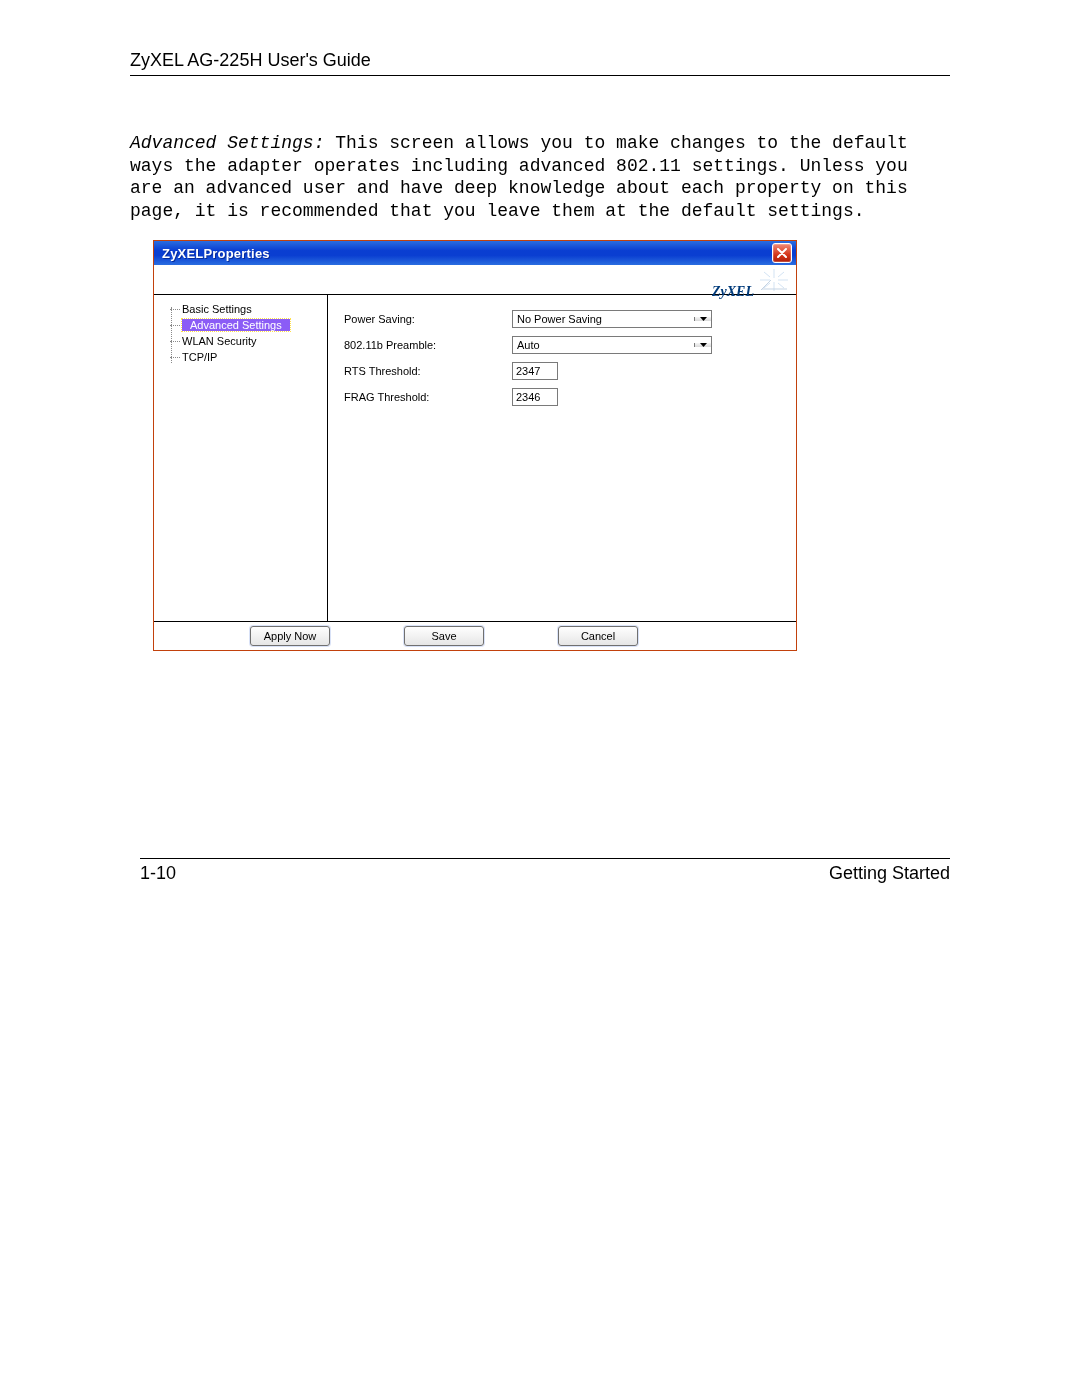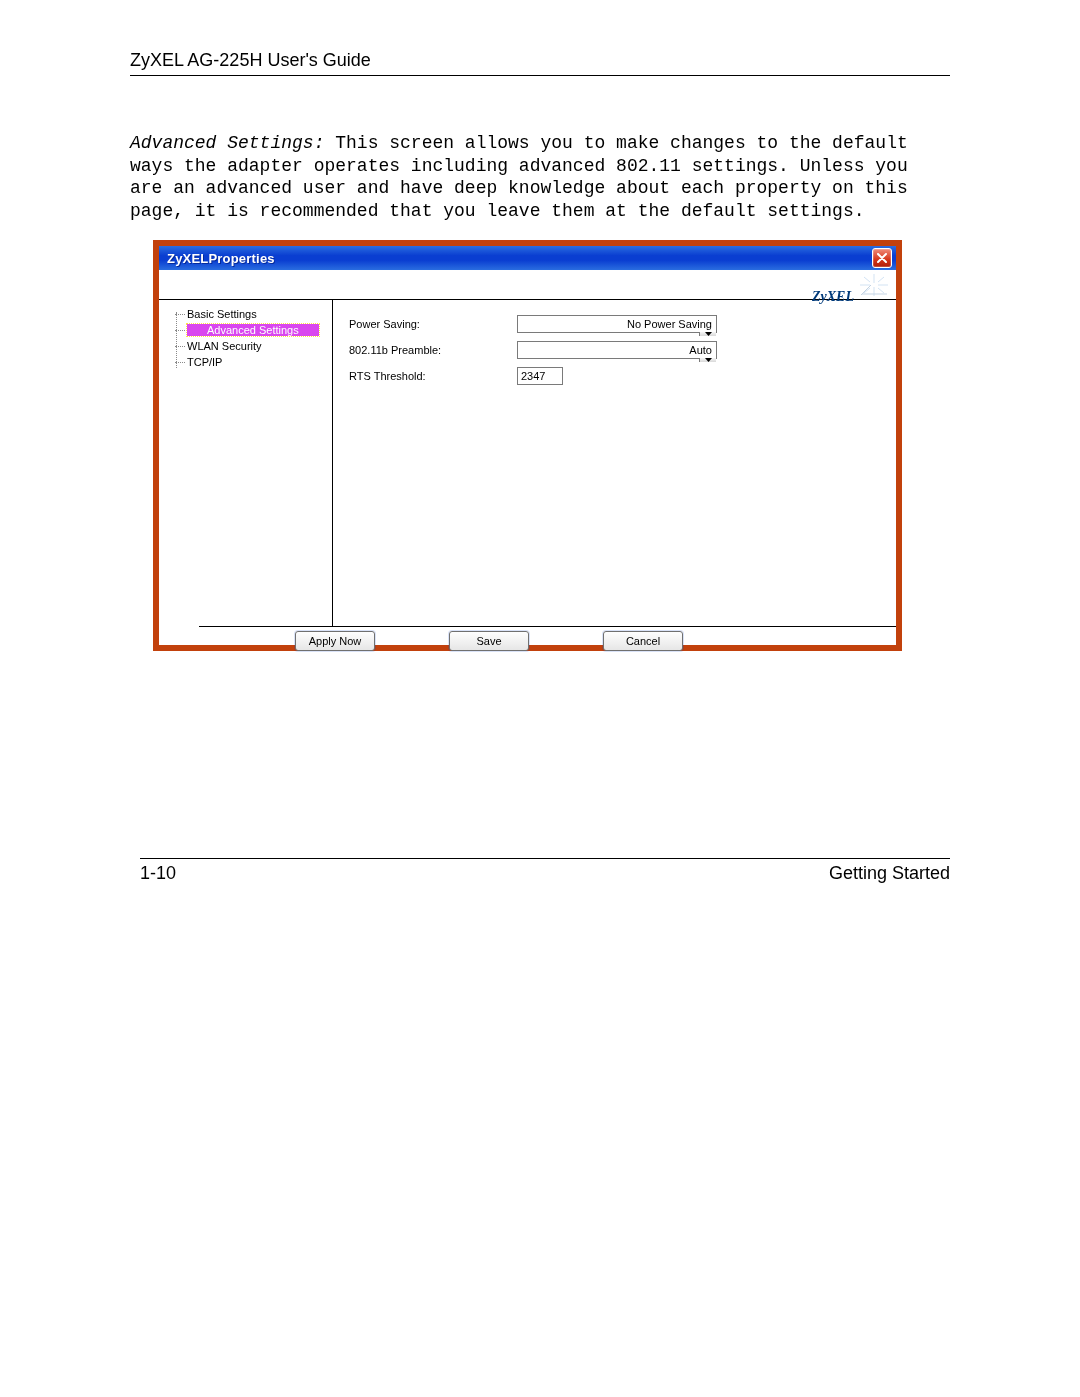--- a/index.html
+++ b/index.html
@@ -30,24 +30,24 @@
     line-height: 1.25;
     margin-bottom: 18px;
     font-family: Liberation Mono, monospace;
   }
   .body-text .lead {
     font-style: italic;
   }
   
   .dialog {
     position: relative;
-    width: 749px;
+    width: 644px;
     height: 411px;
     margin-left: 23px;
-    border: 6px solid #c2410c;
+    border: 1px solid #c2410c;
     box-sizing: border-box;
     background: #ffffff;
     font-family: Tahoma, Arial, sans-serif;
   }
   .titlebar {
     height: 24px;
     background: linear-gradient(to bottom, #2a6de0 0%, #0a3ed1 40%, #0a3ed1 60%, #2a6de0 100%);
     display: flex;
     align-items: center;
     justify-content: space-between;
@@ -129,24 +129,24 @@
     padding-left: 12px;
     cursor: pointer;
     position: relative;
   }
   .tree-item .tick {
     width: 10px;
     border-top: 1px dotted #8a8a8a;
     margin-right: 2px;
   }
   .tree-item.selected .label {
-    background: #d946ef;
+    background: #8b5cf6;
     color: #ffffff;
     outline: 1px dotted #ffe04a;
-    padding: 0 20px;
+    padding: 0 8px;
   }
   .tree-item .label { white-space: nowrap; }
   
   .content {
     flex: 1;
     padding: 12px 8px 0 16px;
     font-size: 11px;
     color: #000;
   }
   .form-row {
@@ -154,24 +154,23 @@
     align-items: center;
     height: 24px;
     margin-bottom: 2px;
   }
   .form-row .fld-label { width: 168px; }
   .combo {
     width: 200px;
     height: 18px;
     border: 1px solid #7a7a7a;
     display: flex;
-    align-items: flex-end;
+    align-items: center;
     background: #ffffff;
     box-sizing: border-box;
-    flex-direction: column;
   }
   .combo .cval {
     flex: 1;
     padding: 0 4px;
     font-size: 11px;
     line-height: 16px;
   }
   .combo .carrow {
     width: 16px;
     background: linear-gradient(to bottom, #f5f5f5, #d9d9d9);
@@ -190,21 +189,20 @@
   
   .button-bar {
     height: 29px;
     border-top: 1px solid #000;
     display: flex;
     align-items: center;
     justify-content: flex-start;
     gap: 74px;
     padding-left: 96px;
     box-sizing: border-box;
-    margin-left: 40px;
   }
   .winbtn {
     min-width: 80px;
     height: 20px;
     font-size: 11px;
     font-family: Tahoma, Arial, sans-serif;
     background: linear-gradient(to bottom, #fefefe, #e6e6e6);
     border: 1px solid #707070;
     border-radius: 3px;
     cursor: pointer;
@@ -312,20 +310,24 @@
                 </svg>
             </span>
           </div>
         </div>
 
         <div class="form-row">
           <span class="fld-label">RTS Threshold:</span>
           <input class="textinput" type="text" value="2347" style="">
         </div>
 
+        <div class="form-row">
+          <span class="fld-label">FRAG Threshold:</span>
+          <input class="textinput" type="text" value="2346" style="">
+        </div>
 
       </div>
     </div>
 
     <div class="button-bar">
       <button class="winbtn">Apply Now</button>
       <button class="winbtn">Save</button>
       <button class="winbtn">Cancel</button>
     </div>
 

